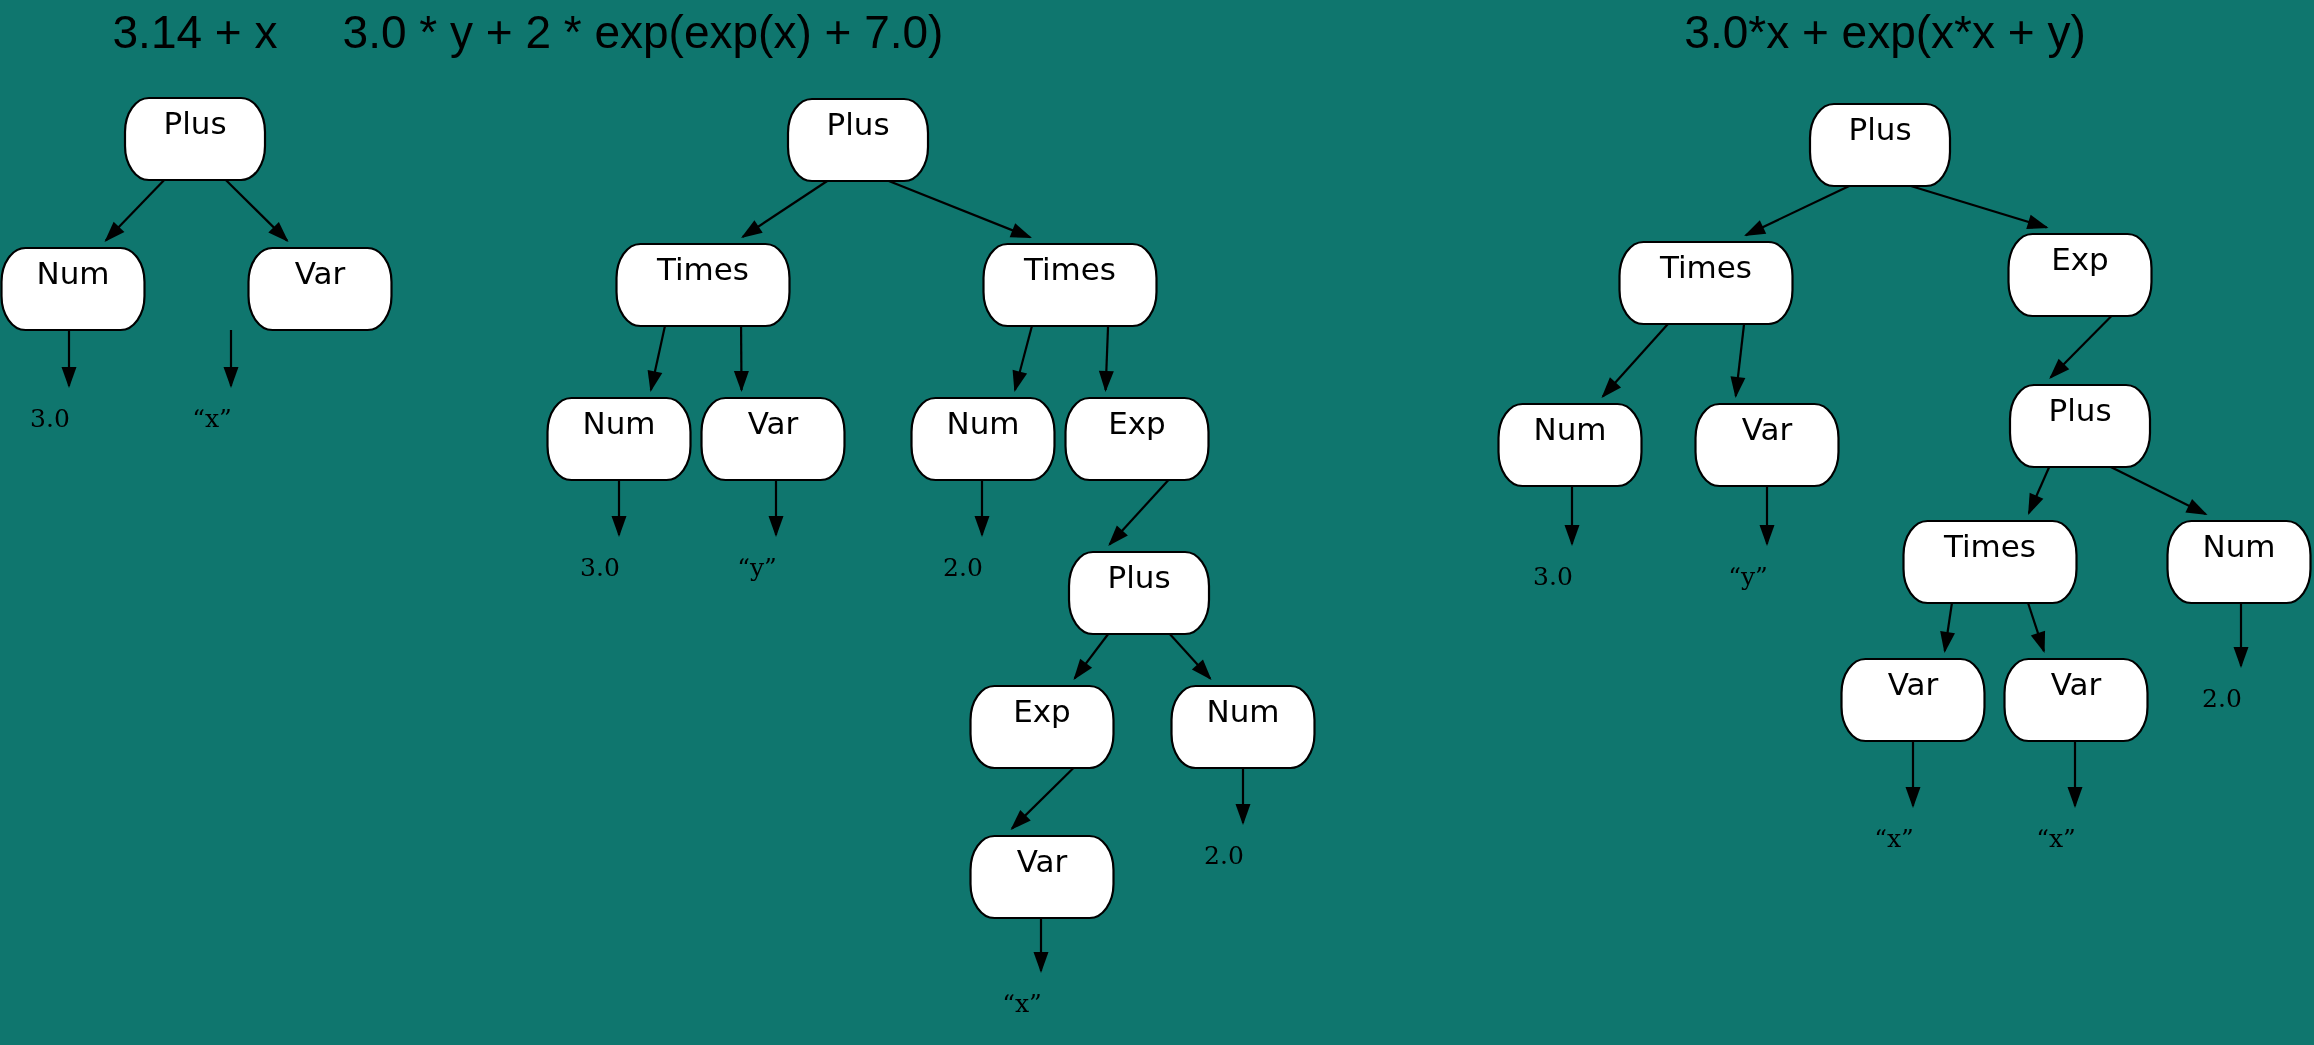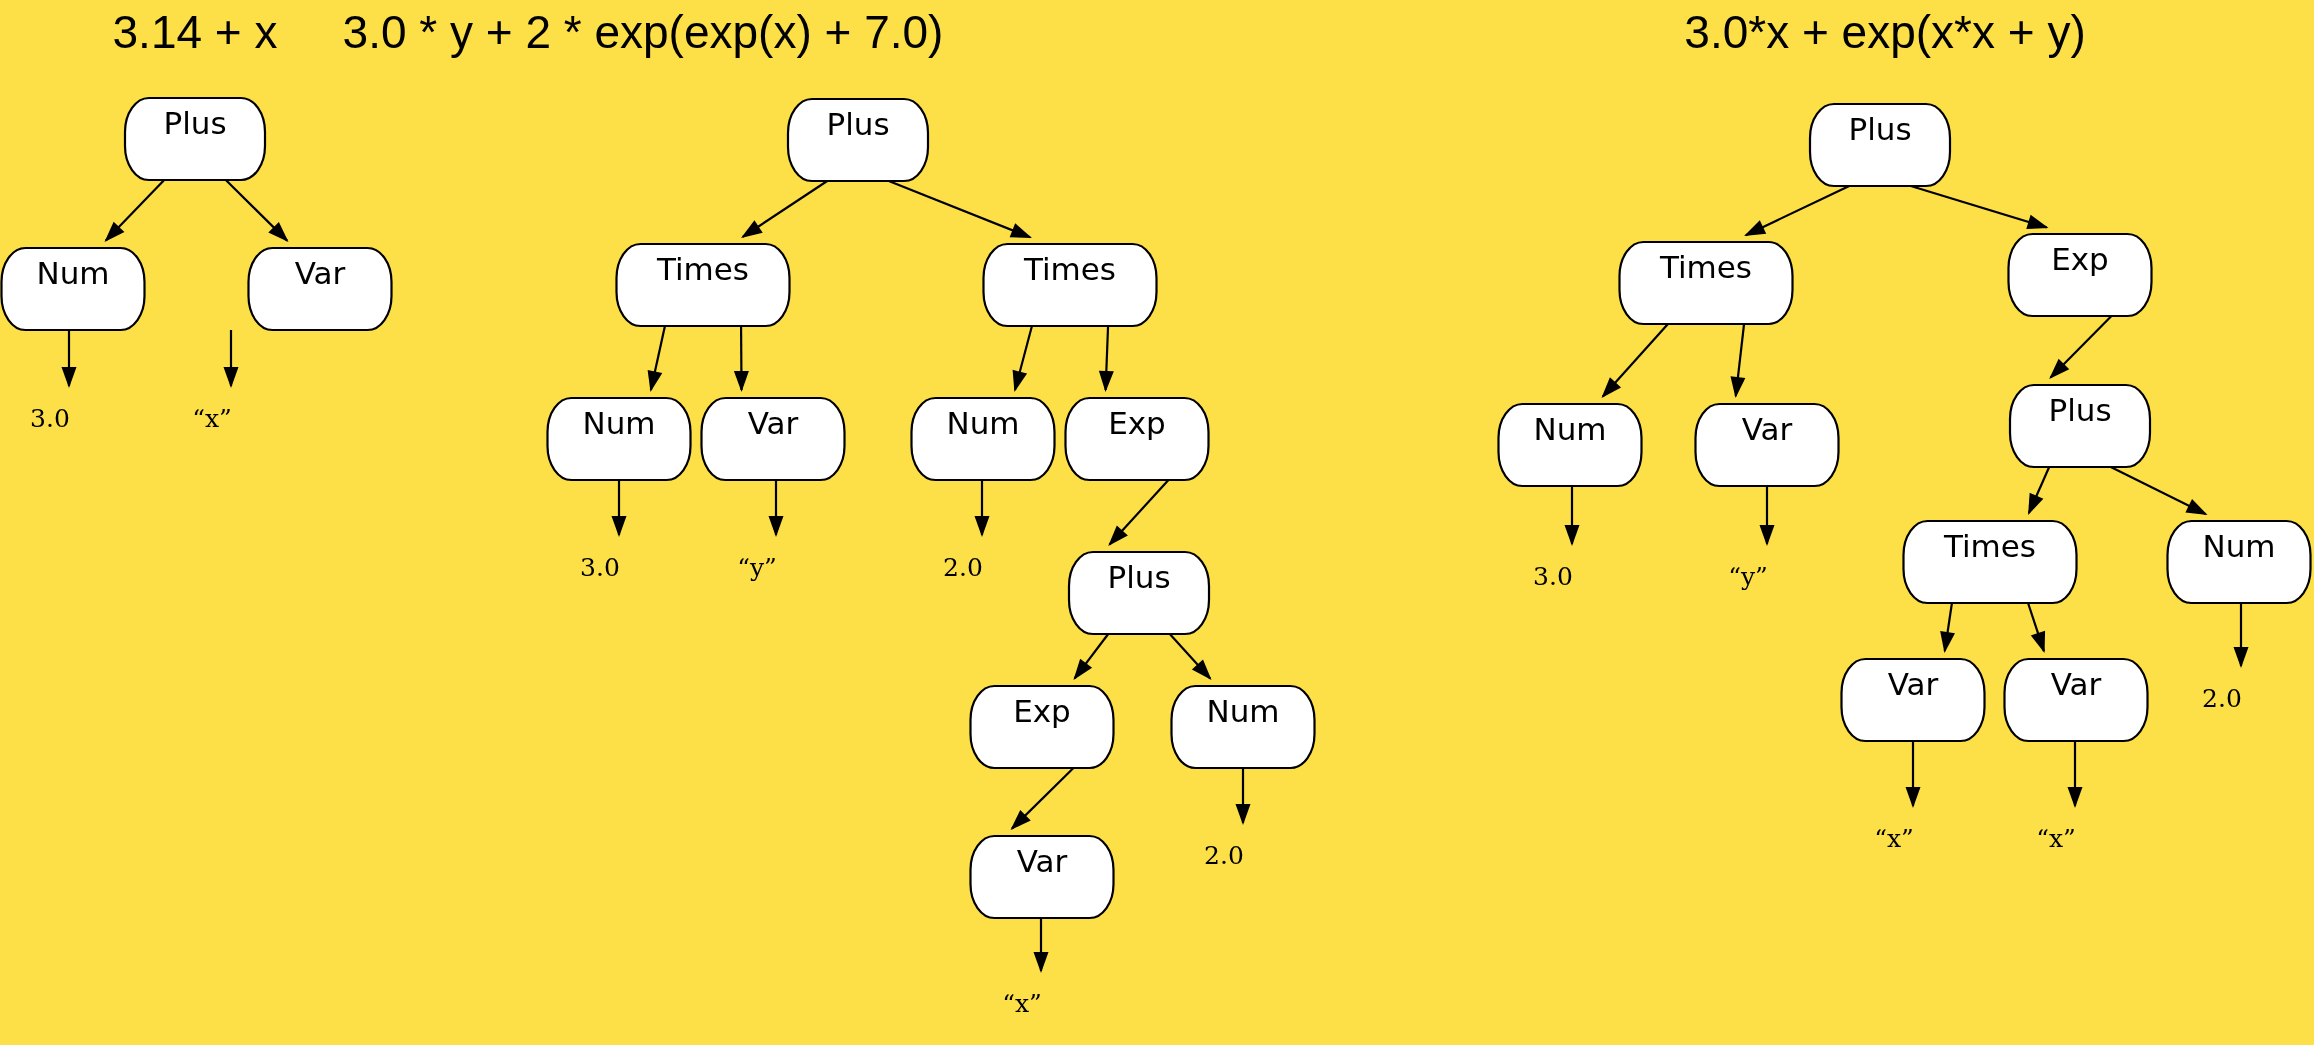--- a/index.html
+++ b/index.html
@@ -4,21 +4,21 @@
 <style>
   html, body {
     margin: 0;
     padding: 0;
     background: #ffffff;
   }
   #page {
     position: relative;
     width: 2314px;
     height: 1045px;
-    background: #fde047;
+    background: #0f766e;
     overflow: hidden;
     font-family: "Liberation Sans", sans-serif;
   }
   .tree-svg {
     position: absolute;
     top: 0;
     left: 0;
     width: 2314px;
     height: 1045px;
   }

